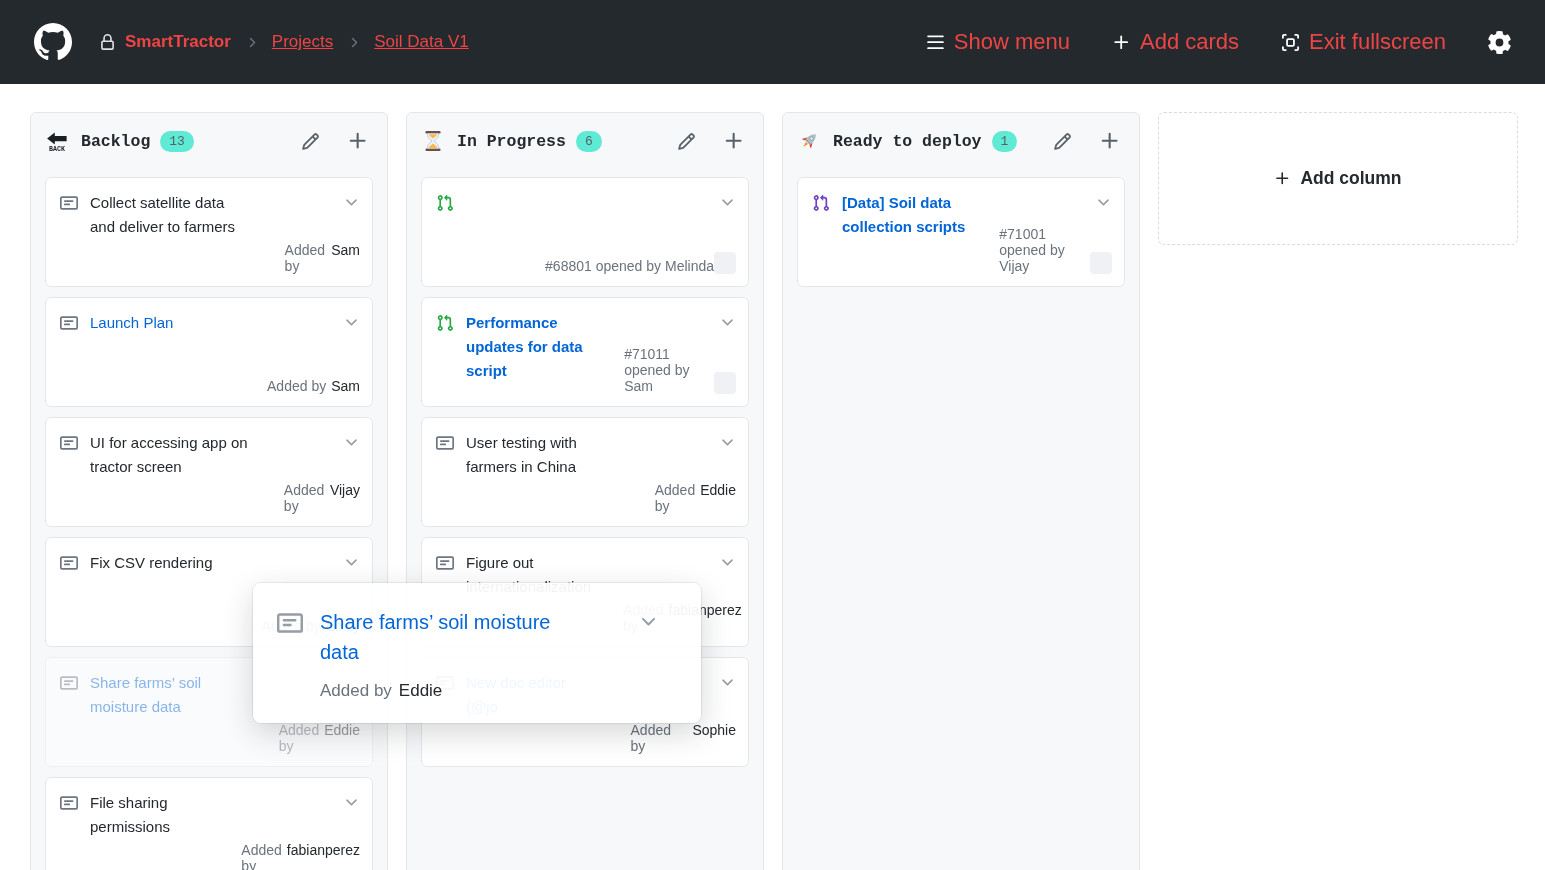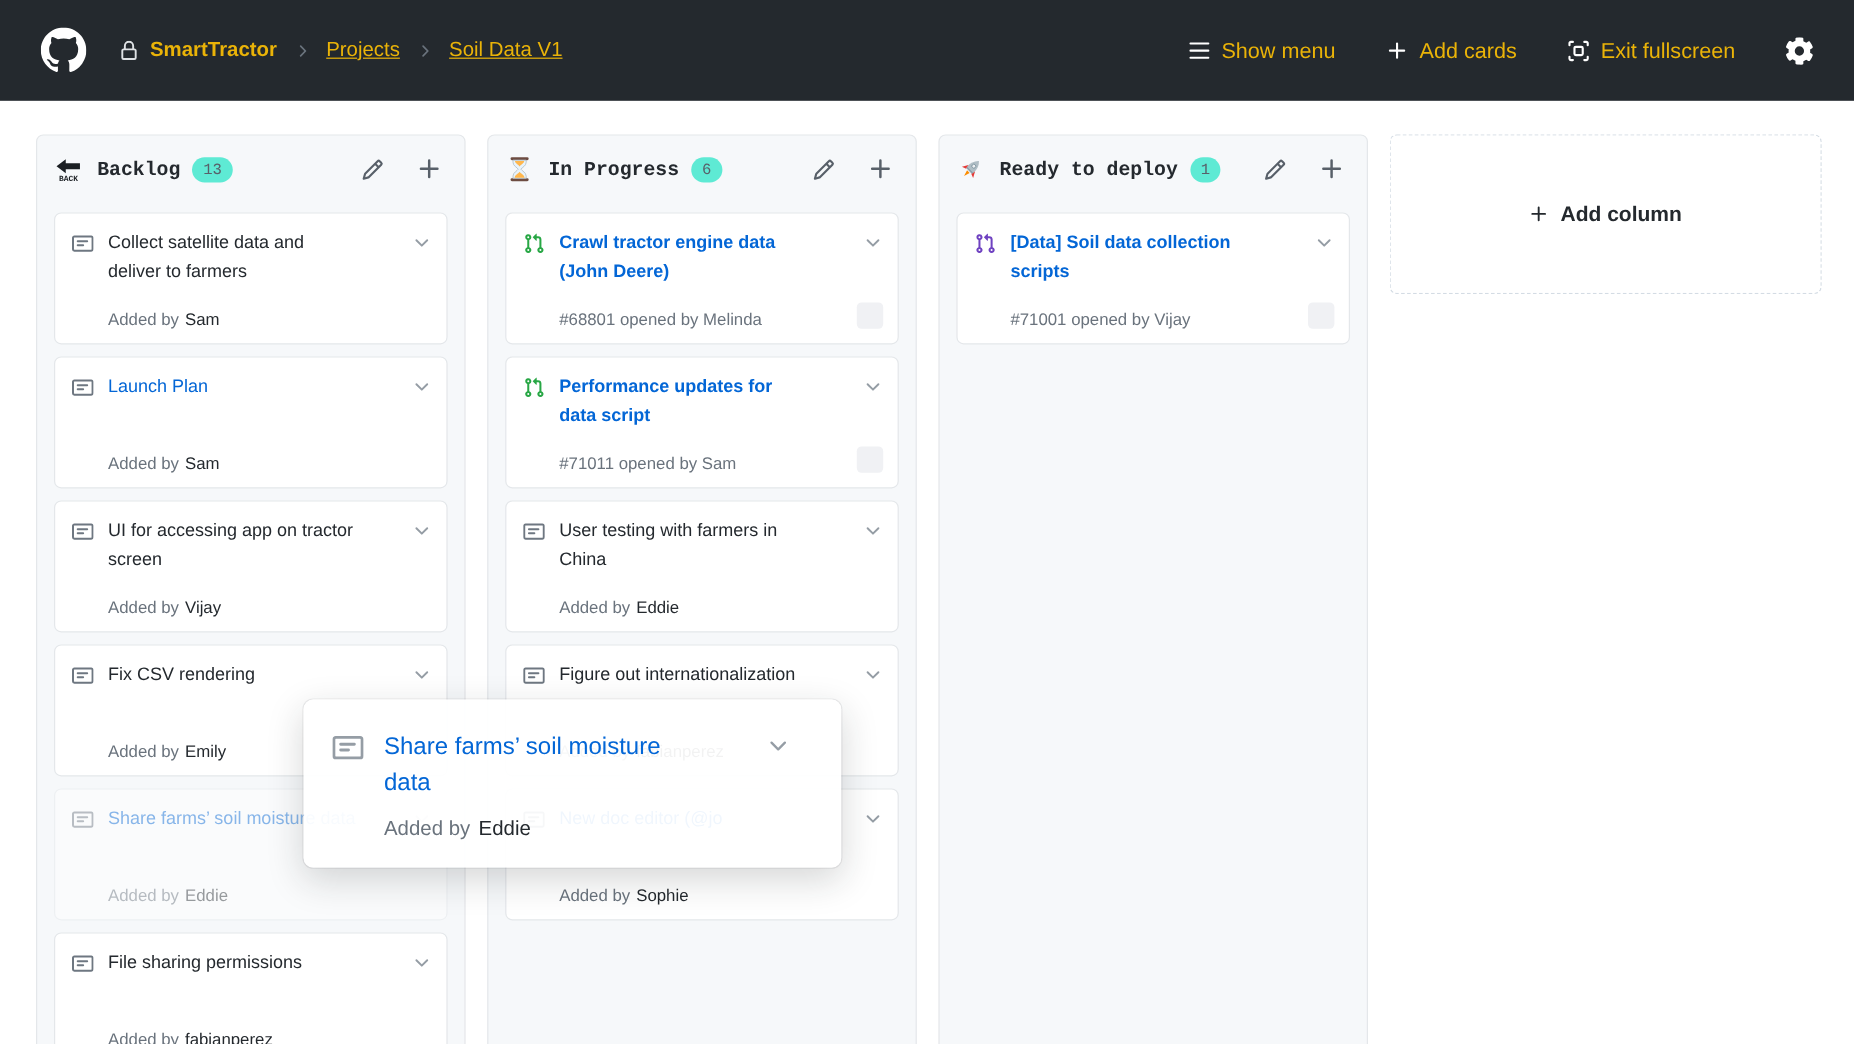--- a/index.html
+++ b/index.html
@@ -7,30 +7,30 @@
     width:1545px;height:870px;position:relative;overflow:hidden;
     font-family:"Liberation Sans","DejaVu Sans",sans-serif;
     -webkit-font-smoothing:antialiased;color:#24292e;
   }
   .icon{display:inline-block;line-height:0;flex:none;}
   .icon svg{width:100%;height:100%;display:block;}
 
   
   .app-header{
     height:84px;background:#24292e;display:flex;align-items:center;
-    padding:0 34px;box-sizing:border-box;color:#eab308;
+    padding:0 34px;box-sizing:border-box;color:#ef4444;
   }
   .logo{width:38px;height:38px;margin-right:27px;cursor:pointer;color:#fff;}
   .breadcrumb{display:flex;align-items:center;gap:13px;font-size:17px;}
   .crumb-repo{display:flex;align-items:center;gap:9px;font-weight:600;cursor:pointer;}
   .lock{width:17px;height:17px;color:#dfe2e5;}
   .crumb-sep{width:15px;height:15px;color:#6a737d;}
   .crumb{cursor:pointer;text-decoration:underline;}
   .crumb.current{cursor:default;}
-  .header-actions{margin-left:auto;display:flex;align-items:center;gap:42px;font-size:18px;}
+  .header-actions{margin-left:auto;display:flex;align-items:center;gap:42px;font-size:22px;}
   .h-action{display:flex;align-items:center;gap:9px;cursor:pointer;white-space:nowrap;}
   .h-action .icon{width:19px;height:19px;color:#fff;}
   .gear-btn{width:23px;height:23px;color:#fff;cursor:pointer;}
 
   
   .board{
     position:absolute;top:84px;left:0;width:1545px;height:786px;overflow:hidden;
     padding:28px 0 0 30px;box-sizing:border-box;display:flex;gap:18px;align-items:flex-start;
   }
   .column{
@@ -47,21 +47,21 @@
   .col-actions{margin-left:auto;display:flex;align-items:center;gap:27px;}
   .col-btn{color:#586069;cursor:pointer;}
   .col-btn .icon{display:block;}
   .pencil-wrap{width:19px;height:19px;}
   .plus-wrap{width:22px;height:22px;}
 
   .cards{padding:12px 14px;display:flex;flex-direction:column;gap:10px;}
   .card{
     position:relative;background:#fff;border:1px solid #e4e7ea;border-radius:6px;
     padding:13px 12px 12px 12px;min-height:110px;box-sizing:border-box;
-    display:flex;flex-direction:column;justify-content:space-between;cursor:grab;
+    display:flex;flex-direction:row;justify-content:space-between;cursor:grab;
   }
   .card.faded{opacity:.45;}
   .card-top{display:flex;align-items:flex-start;}
   .card-icon{width:18px;height:18px;margin:3px 12px 0 2px;color:#6e7781;}
   .card-icon.green{color:#28a745;}
   .card-icon.purple{color:#6f42c1;}
   .card-title{font-size:15px;line-height:24px;color:#24292e;max-width:208px;}
   .card-title.link{color:#0366d6;cursor:pointer;}
   .card-title.bold{font-weight:600;}
   .card-menu{position:absolute;top:15px;right:12px;width:17px;height:17px;color:#959da5;cursor:pointer;}
@@ -341,21 +341,20 @@
         </div>
       </div>
       <div class="cards">
         <article class="card">
           <div class="card-top">
             <span class="icon card-icon green">
               <svg viewBox="0 0 16 16" fill="currentColor">
                 <path d="M1.5 3.25a2.25 2.25 0 1 1 3 2.122v5.256a2.251 2.251 0 1 1-1.5 0V5.372A2.25 2.25 0 0 1 1.5 3.25Zm5.677-.177L9.573.677A.25.25 0 0 1 10 .854V2.5h1A2.5 2.5 0 0 1 13.5 5v5.628a2.251 2.251 0 1 1-1.5 0V5a1 1 0 0 0-1-1h-1v1.646a.25.25 0 0 1-.427.177L7.177 3.427a.25.25 0 0 1 0-.354ZM3.75 2.5a.75.75 0 1 0 0 1.5.75.75 0 0 0 0-1.5Zm0 9.5a.75.75 0 1 0 0 1.5.75.75 0 0 0 0-1.5Zm8.25.75a.75.75 0 1 0 1.5 0 .75.75 0 0 0-1.5 0Z"></path>
               </svg>
             </span>
-            <span class="card-title link bold">Crawl tractor engine data (John Deere)</span>
           </div>
           <span class="card-menu"><span class="icon"><svg viewBox="0 0 16 16" fill="currentColor">
                 <path d="M12.78 6.22a.75.75 0 0 1 0 1.06l-4.25 4.25a.75.75 0 0 1-1.06 0L3.22 7.28a.75.75 0 0 1 1.06-1.06L8 9.94l3.72-3.72a.75.75 0 0 1 1.06 0Z"></path>
               </svg></span></span>
           <div class="card-meta">
             <span>#68801 opened by Melinda</span>
             <span class="avatar"></span>
           </div>
         </article>
         <article class="card">

